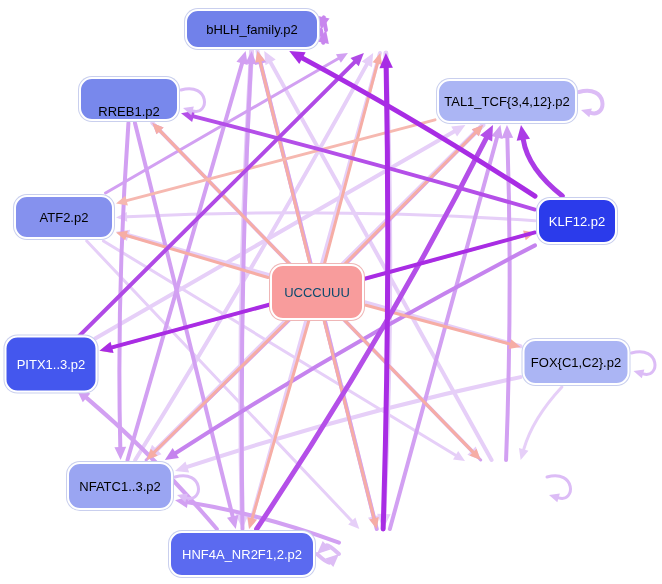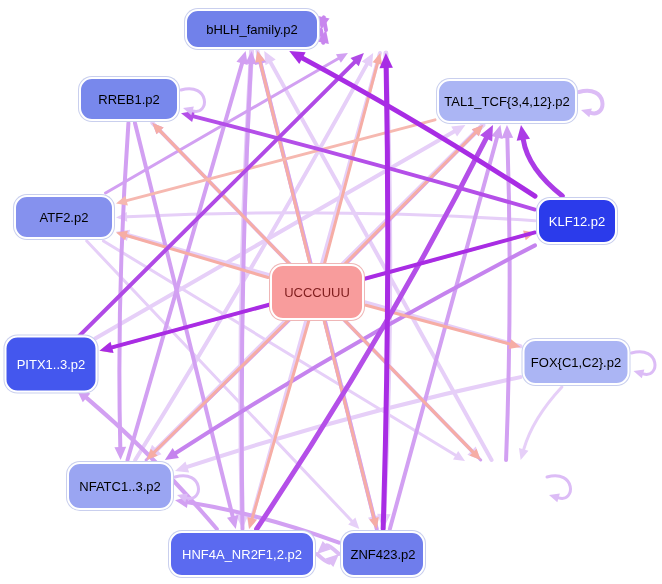--- a/index.html
+++ b/index.html
@@ -146,44 +146,41 @@
       <polygon points="549,495 559.866378610695,493.526291789726 557.3095836434726,502.15547480410146" fill="#DCBCF6"></polygon>
       <path d="M175,477 C204,469 204,503 186.58798112708388,497.8408832969137" class="edge" stroke="#DCBCF6" stroke-width="3"></path>
       <polygon points="177,495 187.86637861069505,493.526291789726 185.3095836434727,502.15547480410146" fill="#DCBCF6"></polygon>
       <path d="M181,90 C210,82 210,116 192.58798112708388,110.84088329691374" class="edge" stroke="#DCBCF6" stroke-width="3"></path>
       <polygon points="183,108 193.86637861069505,106.526291789726 191.3095836434727,115.15547480410149" fill="#DCBCF6"></polygon>
     </svg>
   <div id="node-layer">
       <div class="node" style="left: 252px; top: 29px; width: 134px; height: 40px; background: rgb(113, 129, 234); color: rgb(0, 0, 0);">
         <span>bHLH_family.p2</span>
       </div>
-      <div class="node" style="left: 129px; top: 99px; width: 100px; height: 44px; background: rgb(120, 136, 236); color: rgb(0, 0, 0);">
+      <div class="node" style="left: 129px; top: 99px; width: 100px; height: 44px; background: rgb(120, 136, 236); color: rgb(0, 0, 0); align-items: flex-end;">
         <span>RREB1.p2</span>
       </div>
       <div class="node" style="left: 507px; top: 101px; width: 140px; height: 44px; background: rgb(171, 181, 244); color: rgb(0, 0, 0);">
         <span>TAL1_TCF{3,4,12}.p2</span>
       </div>
       <div class="node" style="left: 64px; top: 217px; width: 100px; height: 44px; background: rgb(133, 145, 238); color: rgb(0, 0, 0);">
         <span>ATF2.p2</span>
       </div>
       <div class="node" style="left: 577px; top: 221px; width: 80px; height: 46px; background: rgb(43, 59, 235); color: rgb(255, 255, 255);">
         <span>KLF12.p2</span>
       </div>
-      <div class="node center" style="left: 317px; top: 292px; width: 94px; height: 56px; background: rgb(248, 156, 156); color: #7f1d1d;">
+      <div class="node center" style="left: 317px; top: 292px; width: 94px; height: 56px; background: rgb(248, 156, 156); color: #0c4a6e;">
         <span>UCCCUUU</span>
       </div>
       <div class="node" style="left: 51px; top: 364px; width: 93px; height: 57px; background: rgb(68, 87, 238); color: rgb(255, 255, 255);">
         <span>PITX1..3.p2</span>
       </div>
       <div class="node" style="left: 576px; top: 362px; width: 107px; height: 46px; background: rgb(171, 181, 244); color: rgb(0, 0, 0); align-items: center;">
         <span>FOX{C1,C2}.p2</span>
       </div>
       <div class="node" style="left: 120px; top: 486px; width: 106px; height: 48px; background: rgb(154, 165, 242); color: rgb(0, 0, 0);">
         <span>NFATC1..3.p2</span>
       </div>
       <div class="node" style="left: 242px; top: 554px; width: 146px; height: 46px; background: rgb(91, 106, 240); color: rgb(255, 255, 255);">
         <span>HNF4A_NR2F1,2.p2</span>
       </div>
-      <div class="node" style="left: 383px; top: 554px; width: 84px; height: 46px; background: rgb(111, 125, 236); color: rgb(0, 0, 0);">
-        <span>ZNF423.p2</span>
-      </div>
     </div>
 </div>
 
 </body></html>

